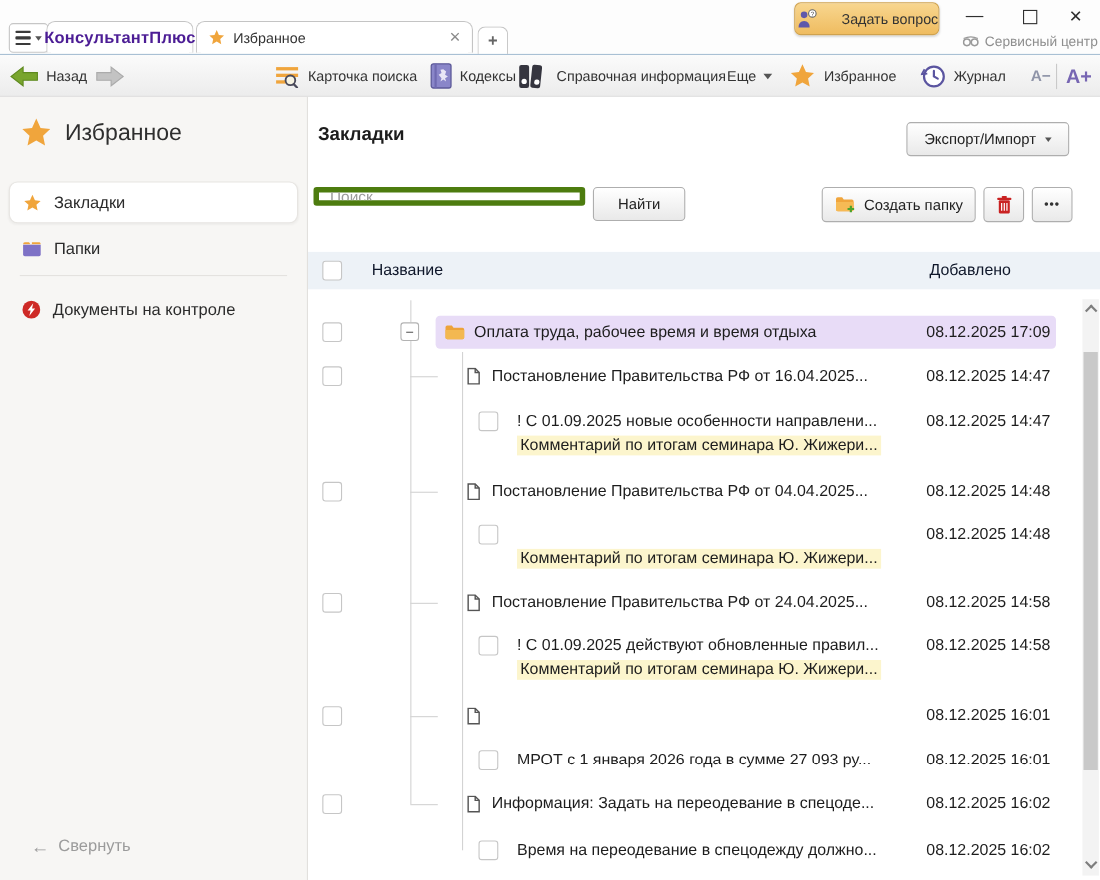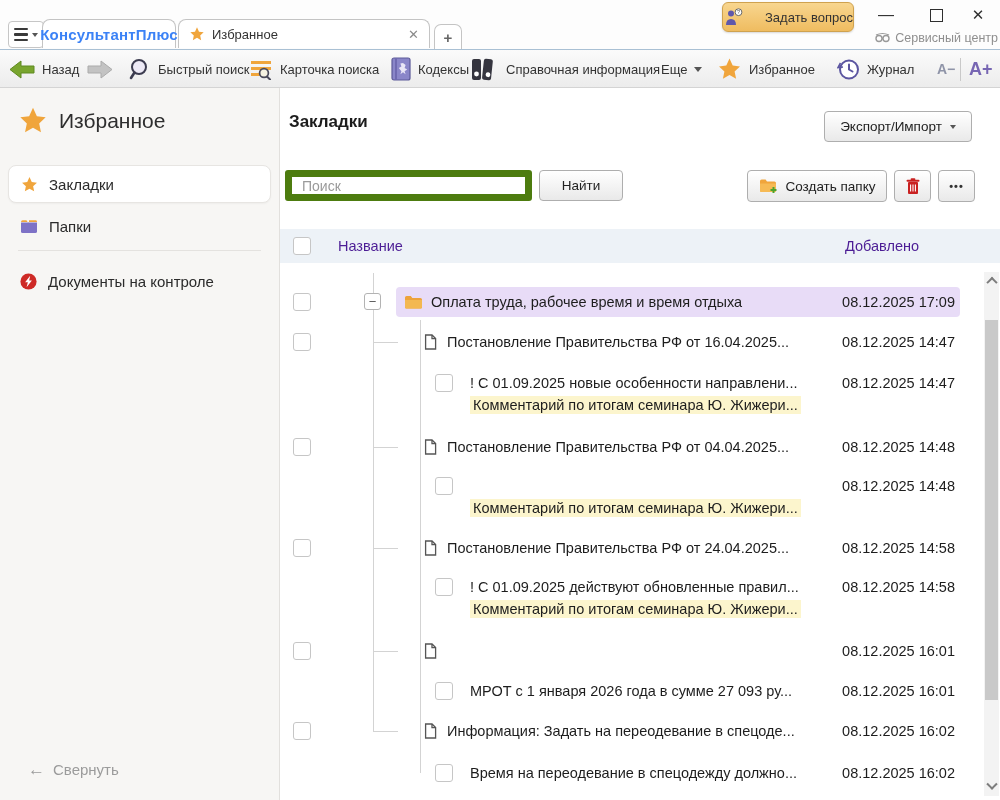--- a/index.html
+++ b/index.html
@@ -7,21 +7,21 @@
   
   .titlebar{position:absolute;left:0;top:0;width:1000px;height:49px;background:#fdfdfd;}
   .hamburger{position:absolute;left:8px;top:21px;width:34px;height:25px;border:1px solid #c6c6c6;
     border-radius:4px;background:#fff;display:flex;align-items:center;justify-content:center;gap:4px;cursor:pointer;}
   .hamburger .bars{display:flex;flex-direction:column;gap:3px;}
   .hamburger .bars i{display:block;width:14px;height:2.4px;background:#3a3a3a;border-radius:1px;}
   .caret{width:0;height:0;border-left:4px solid transparent;border-right:4px solid transparent;border-top:5px solid #555;}
   .caret.sm{border-left-width:3px;border-right-width:3px;border-top-width:4px;}
   .tab{position:absolute;top:19px;height:29px;background:#fff;border:1px solid #c4c4c4;border-bottom:none;
     border-radius:8px 8px 0 0;display:flex;align-items:center;box-sizing:border-box;}
-  .tab-logo{left:42px;width:134px;justify-content:center;font-weight:bold;font-size:15px;color:#3b82f6;letter-spacing:.2px;}
+  .tab-logo{left:42px;width:134px;justify-content:center;font-weight:bold;font-size:15px;color:#4c1d95;letter-spacing:.2px;}
   .tab-active{left:178px;width:252px;padding:0 10px;font-size:13px;color:#333;gap:7px;}
   .tab-close{margin-left:auto;color:#8a8a8a;font-size:13px;cursor:pointer;}
   .tab-new{position:absolute;left:434px;top:24px;width:26px;height:24px;border:1px solid #c4c4c4;border-bottom:none;
     border-radius:7px 7px 0 0;background:#fff;display:flex;align-items:center;justify-content:center;
     color:#666;font-size:15px;font-weight:bold;cursor:pointer;}
   .ask-btn{position:absolute;left:722px;top:2px;width:130px;height:28px;border:1px solid #cfa24f;border-radius:6px;
     background:linear-gradient(#f8d68f,#efbc60);display:flex;align-items:center;justify-content:center;gap:20px;
     font-size:13px;color:#333;box-shadow:0 1px 2px rgba(0,0,0,.15);cursor:pointer;}
   .winbtn{position:absolute;top:4px;width:24px;height:22px;display:flex;align-items:center;justify-content:center;
     color:#2f2f2f;cursor:pointer;}
@@ -48,28 +48,28 @@
   .sb-collapse{position:absolute;left:28px;bottom:22px;display:flex;align-items:center;gap:8px;
     color:#9b9b9b;font-size:15px;cursor:pointer;}
   .sb-collapse .arr{font-size:17px;line-height:1;}
   
   .content{position:absolute;left:280px;top:88px;width:720px;bottom:0;background:#fff;}
   .page-title{position:absolute;left:9px;top:24px;font-size:17px;font-weight:bold;color:#1c1c1c;}
   .btn{background:linear-gradient(#ffffff,#e9e9e9);border:1px solid #aeaeae;border-radius:4px;
     font-size:13.5px;color:#222;display:flex;align-items:center;justify-content:center;gap:8px;cursor:pointer;box-sizing:border-box;
     font-family:inherit;}
   .export-btn{position:absolute;left:544px;top:23px;width:148px;height:31px;}
-  .search-input{position:absolute;left:5px;top:82px;width:247px;height:31px;border:7px solid #4d7c0f;border-radius:3px;
+  .search-input{position:absolute;left:5px;top:82px;width:247px;height:17px;border:5px solid #4d7c0f;border-radius:3px;
     box-sizing:border-box;padding:0 10px;font-size:14px;font-family:inherit;color:#222;}
   .search-input::placeholder{color:#9a9a9a;}
   .find-btn{position:absolute;left:259px;top:82px;width:84px;height:31px;}
   .create-btn{position:absolute;left:467px;top:82px;width:140px;height:32px;}
   .trash-btn{position:absolute;left:614px;top:82px;width:37px;height:32px;}
   .dots-btn{position:absolute;left:658px;top:82px;width:37px;height:32px;font-weight:bold;letter-spacing:1px;}
-  .thead{position:absolute;left:0;right:0;top:141px;height:34px;background:#edf2f7;font-size:14.5px;color:#4c1d95;}
+  .thead{position:absolute;left:0;right:0;top:141px;height:34px;background:#edf2f7;font-size:14.5px;color:#0f172a;}
   .thead .cb{top:50%;margin-top:-9px;}
   .th-name{position:absolute;left:58px;top:50%;transform:translateY(-50%);}
   .th-added{position:absolute;left:565px;top:50%;transform:translateY(-50%);}
   
   .list{position:absolute;left:0;right:0;top:182px;height:530px;overflow:hidden;}
   .tree-line{position:absolute;background:#d3d3d3;}
   .row{position:absolute;left:0;right:0;font-size:14.5px;color:#1d1d1d;}
   .cb{position:absolute;width:16px;height:16px;background:#fff;border:1px solid #c6c6c6;border-radius:3px;cursor:pointer;}
   .row .cb{top:50%;margin-top:-9px;}
   .row.two .cb{top:4px;margin-top:0;}
@@ -146,27 +146,20 @@
     <svg width="26" height="19" viewBox="0 0 26 19">
         <path d="M12 1 v5 h13 v7 h-13 v5 L1 9.5 Z" fill="#79a52e" stroke="#5f8a20" stroke-width="1"></path>
       </svg>
     <span>Назад</span>
   </div>
   <div class="tbi" style="left:84px">
     <svg width="26" height="19" viewBox="0 0 26 19">
         <path d="M14 1 v5 H1 v7 h13 v5 L25 9.5 Z" fill="#c3c3c3" stroke="#ababab" stroke-width="1"></path>
       </svg>
   </div>
-  <div class="tbi" style="left:126px">
-    <svg width="22" height="22" viewBox="0 0 22 22">
-      <circle cx="10" cy="9" r="7" fill="#edeaf6" stroke="#3c3c50" stroke-width="2"></circle>
-      <path d="M5.5 14.5 L2 20" stroke="#3c3c50" stroke-width="2.6" stroke-linecap="round"></path>
-    </svg>
-    <span>Быстрый поиск</span>
-  </div>
   <div class="tbi" style="left:246px">
     <svg width="24" height="21" viewBox="0 0 24 21">
       <rect x="2" y="2" width="20" height="3" fill="#f0a53c"></rect>
       <rect x="2" y="8" width="20" height="3" fill="#f0a53c"></rect>
       <rect x="2" y="14" width="9" height="3" fill="#f0a53c"></rect>
       <circle cx="15" cy="14" r="4.4" fill="#f6f3e2" stroke="#4a4a5a" stroke-width="1.7"></circle>
       <path d="M18 17.5 L21 20.5" stroke="#4a4a5a" stroke-width="2" stroke-linecap="round"></path>
     </svg>
     <span>Карточка поиска</span>
   </div>

